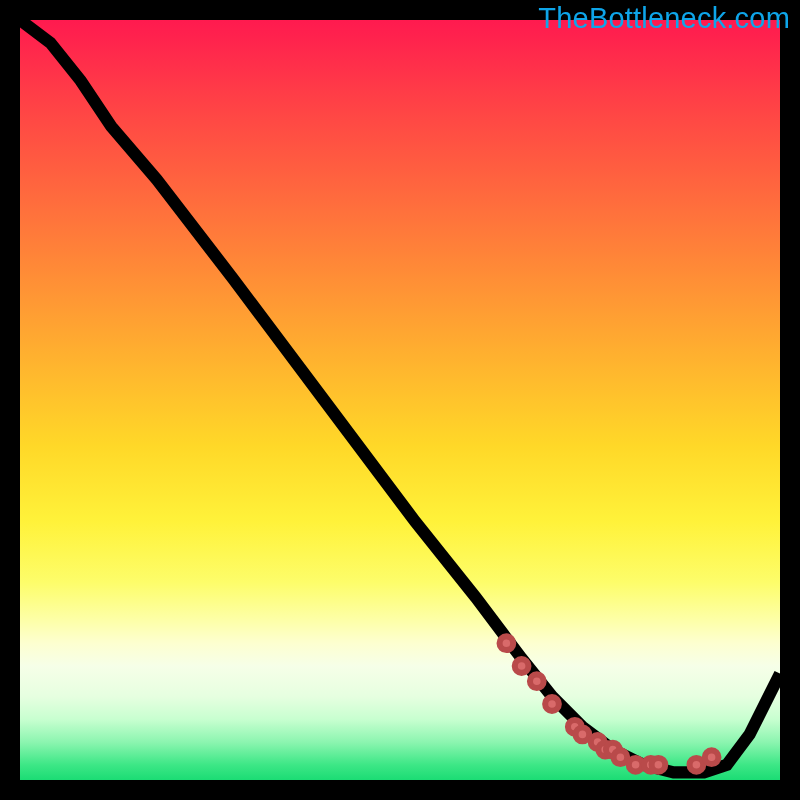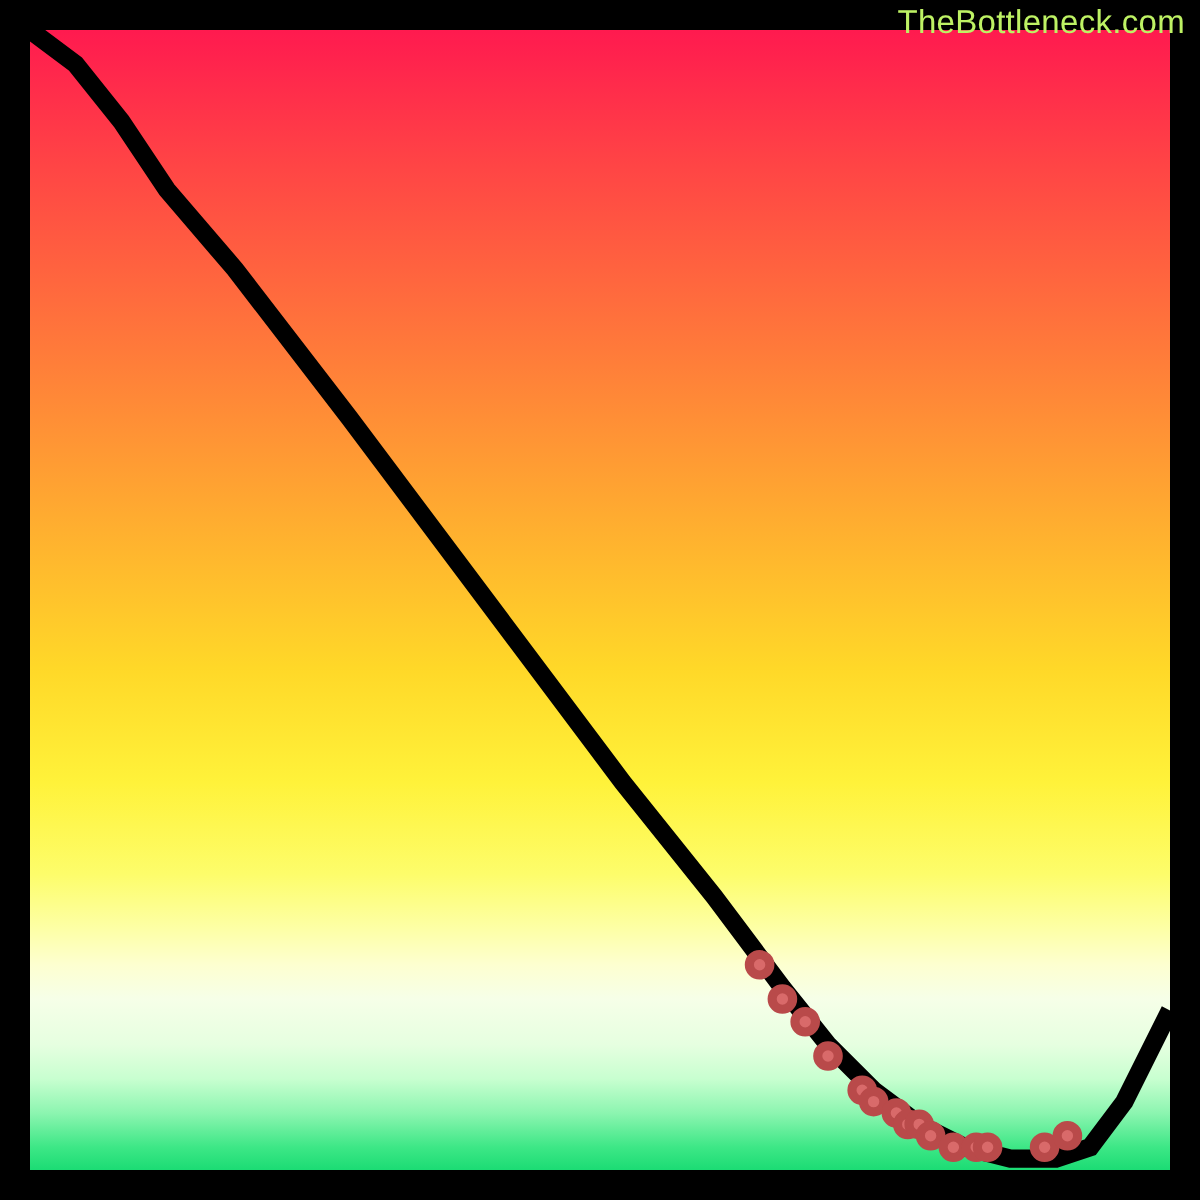--- a/index.html
+++ b/index.html
@@ -7,22 +7,22 @@
     width: 800px;
     height: 800px;
     background: #000;
     position: relative;
     font-family: Arial, Helvetica, sans-serif;
   }
   .watermark {
     position: absolute;
     top: 2px;
     right: 10px;
-    color: #bef264;
-    font-size: 22px;
+    color: #0ea5e9;
+    font-size: 29px;
     font-weight: 500;
     letter-spacing: 0.2px;
     z-index: 10;
   }
   .plot-area {
     position: absolute;
     left: 20px;
     top: 20px;
     width: 760px;
     height: 760px;

